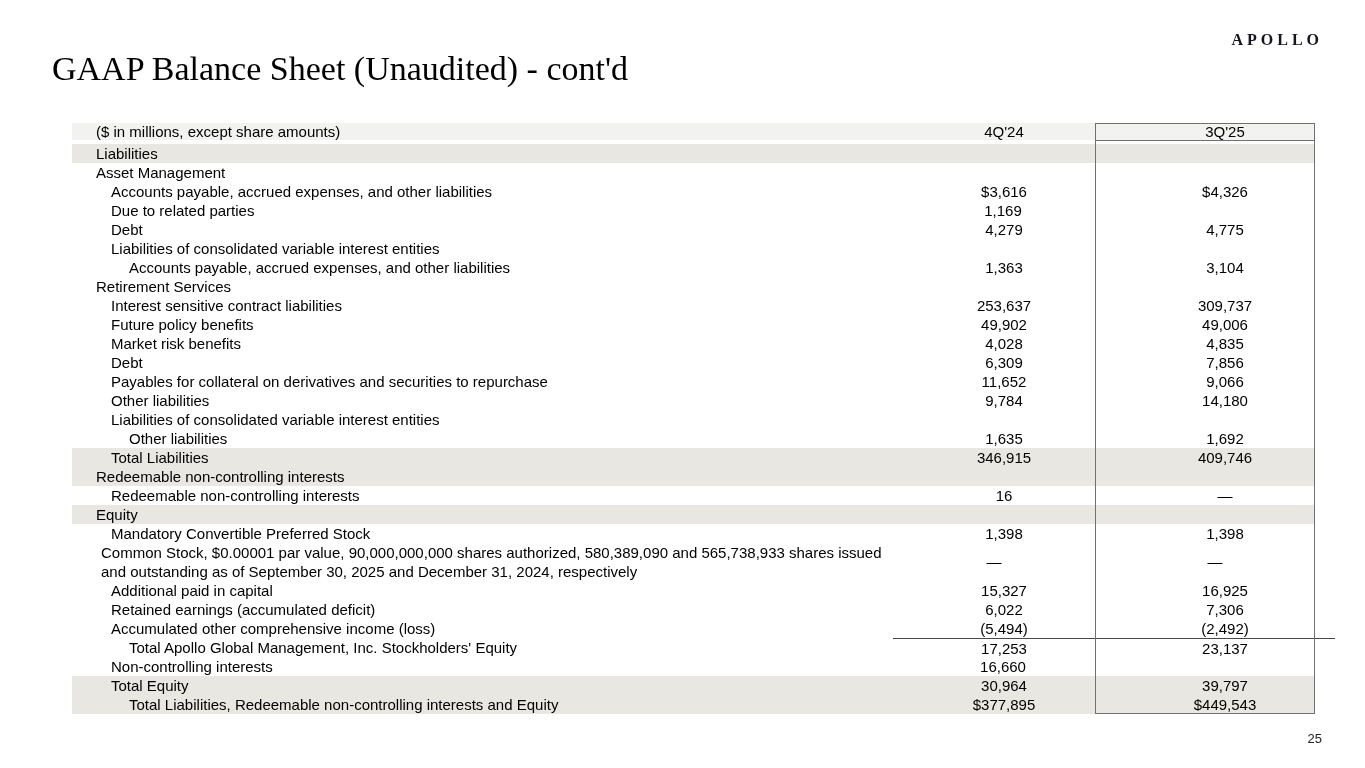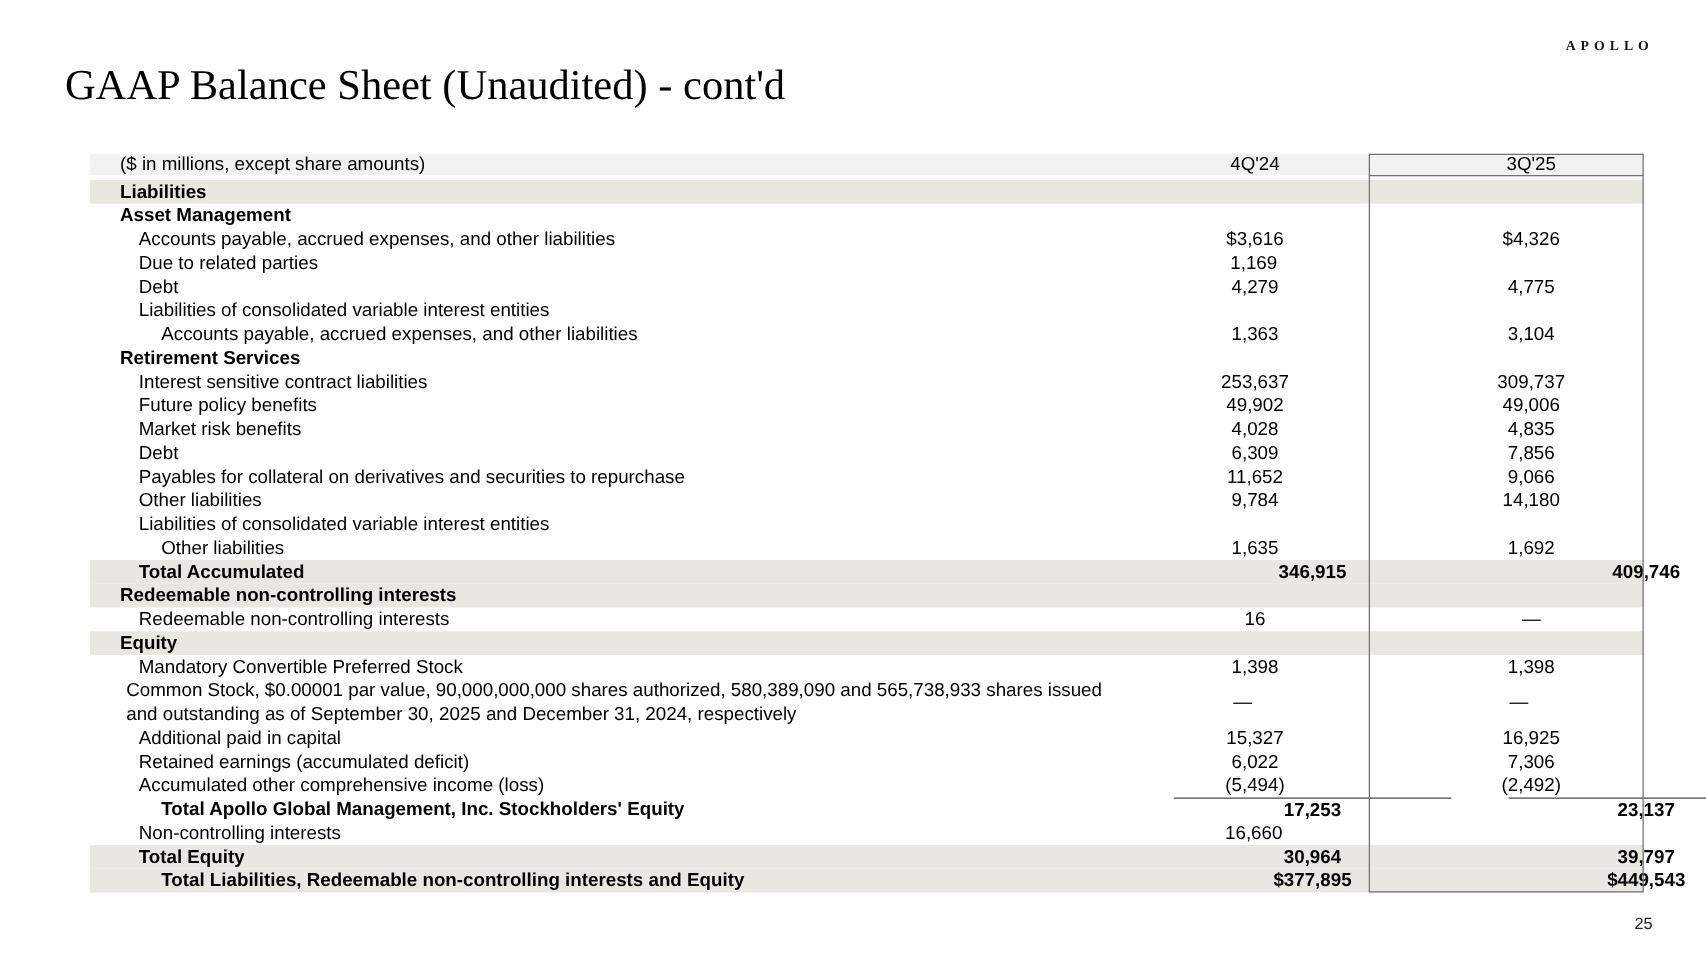--- a/index.html
+++ b/index.html
@@ -1,31 +1,31 @@
 <!DOCTYPE html>
 <html><head>
 <meta charset="utf-8">
 <style>
   html,body{margin:0;padding:0;background:#fff;width:1365px;height:768px;overflow:hidden;
     font-family:"Liberation Sans",sans-serif;color:#000;}
   .slide{position:relative;width:1365px;height:768px;background:#fff;}
 
   .logo{position:absolute;top:31px;right:42px;font-family:"Liberation Serif",serif;
-    font-size:11px;font-weight:bold;letter-spacing:4px;color:#15151f;}
+    font-size:16px;font-weight:bold;letter-spacing:4px;color:#15151f;}
   .title{position:absolute;top:50px;left:52px;font-family:"Liberation Serif",serif;
     font-size:34px;font-weight:normal;color:#000;}
   .pagenum{position:absolute;top:731px;right:43px;font-size:13px;color:#222;}
 
   .table{position:absolute;left:72px;top:123px;width:1243px;font-size:15px;}
   .row{display:flex;height:19px;line-height:19px;padding-left:20px;}
   .row.header{height:17px;line-height:17px;background:#f2f2f1;margin-bottom:4px;}
   .row.tall{height:38px;justify-content:center;}
   .row.tall .val{line-height:38px;}
   .row.gray{background:#e8e7e2;}
-  .row.bold{font-weight:bold;gap:46px;}
+  .row.bold{font-weight:normal;}
   .cell{box-sizing:border-box;}
   .cell.label{flex:0 0 801px;overflow:hidden;}
   .ind0{padding-left:4px;}
   .ind1{padding-left:19px;}
   .ind2{padding-left:37px;}
   .cell.val{flex:0 0 222px;text-align:center;}
   .cell.val.v2{flex:0 0 220px;}
   .cell.rule{border-top:1px solid #474747;}
 
   .q3box{position:absolute;left:1023px;top:0;bottom:0;width:220px;
@@ -123,21 +123,21 @@
           <div class="cell label ind1">Liabilities of consolidated variable interest entities</div>
           <div class="cell val"></div>
           <div class="cell val v2"></div>
         </div>
         <div class="row">
           <div class="cell label ind2">Other liabilities</div>
           <div class="cell val">1,635</div>
           <div class="cell val v2">1,692</div>
         </div>
         <div class="row gray bold">
-          <div class="cell label ind1">Total Accumulated</div>
+          <div class="cell label ind1">Total Liabilities</div>
           <div class="cell val">346,915</div>
           <div class="cell val v2">409,746</div>
         </div>
         <div class="row gray bold">
           <div class="cell label ind0">Redeemable non-controlling interests</div>
           <div class="cell val"></div>
           <div class="cell val v2"></div>
         </div>
         <div class="row">
           <div class="cell label ind1">Redeemable non-controlling interests</div>

